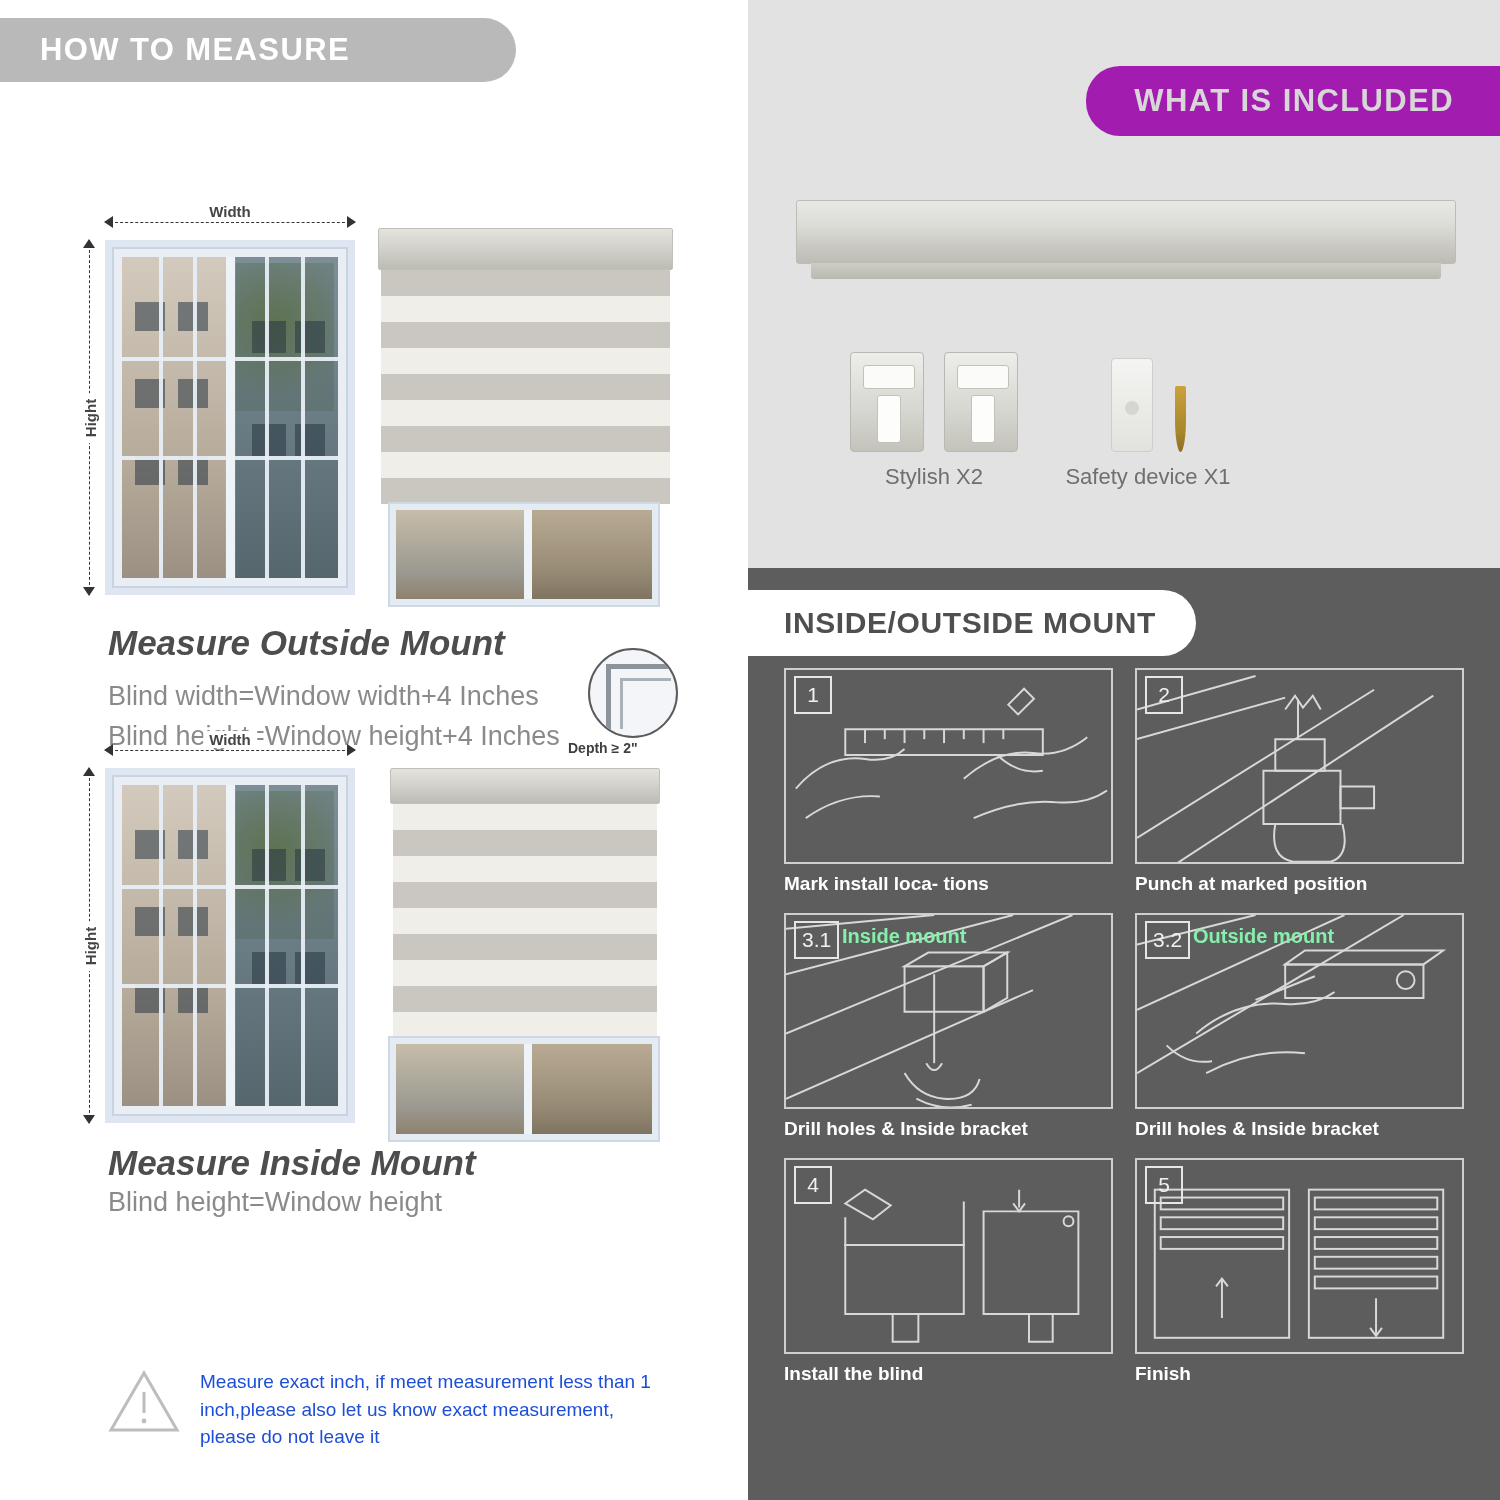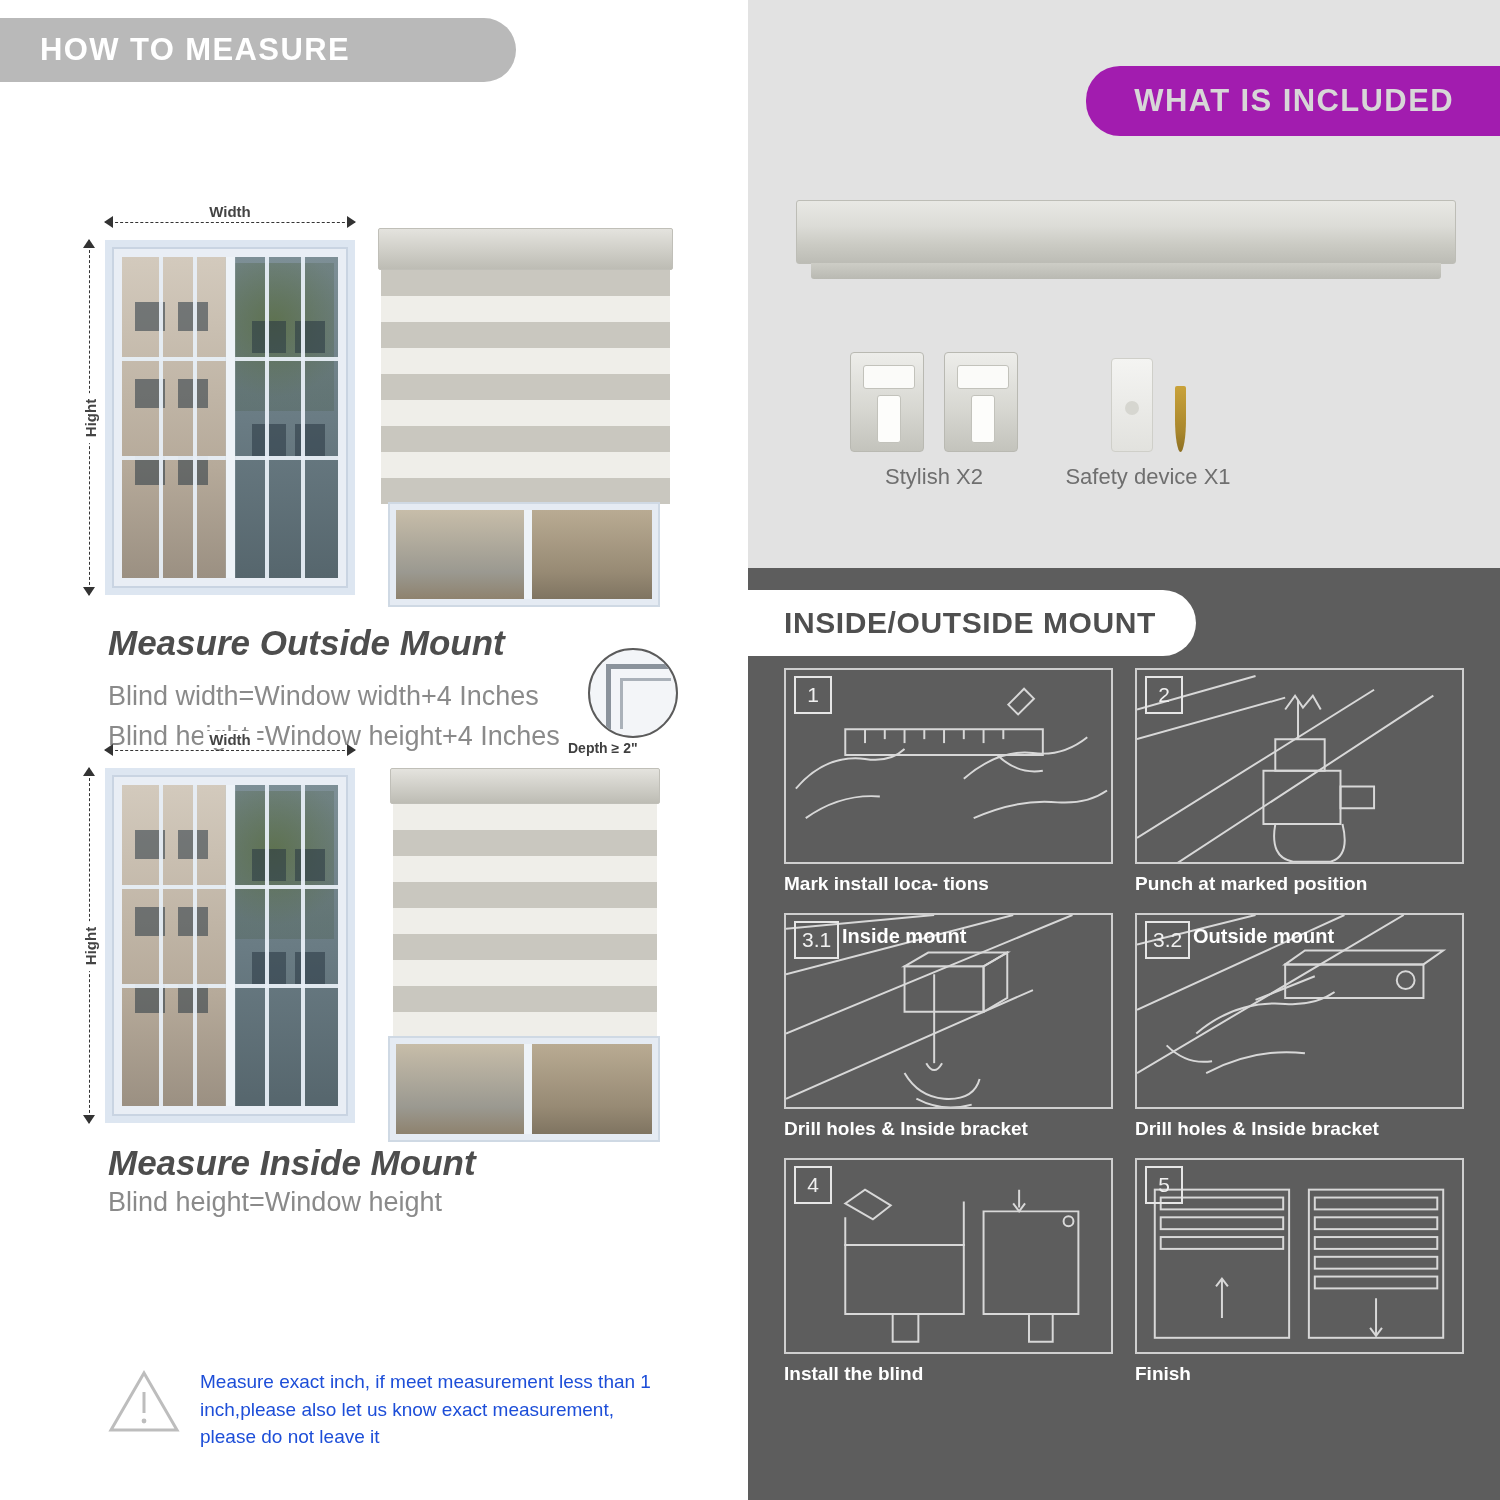--- a/index.html
+++ b/index.html
@@ -170,21 +170,21 @@
   .sbox{
     position:relative;width:329px;height:196px;border:2px solid #cfcfcf;box-sizing:border-box;
     background:#5d5d5d;overflow:hidden;
   }
   .snum{
     position:absolute;left:8px;top:6px;width:34px;height:34px;border:2px solid #e6e6e6;
     color:#f0f0f0;font-size:21px;display:flex;align-items:center;justify-content:center;
   }
   .snum.sub{width:auto;padding:0 6px;}
   .scap{color:#ffffff;font-size:19px;font-weight:bold;margin-top:9px;}
-  .sinline{position:absolute;left:56px;top:10px;color:#ffffff;font-size:20px;font-weight:bold;}
+  .sinline{position:absolute;left:56px;top:10px;color:#86efac;font-size:20px;font-weight:bold;}
   .sketch{position:absolute;inset:0;}
   .sketch line,.sketch path,.sketch polyline,.sketch rect,.sketch circle,.sketch polygon{
     stroke:#d8d8d8;fill:none;stroke-width:2;
   }
 </style>
 </head>
 <body>
 
 <div class="page">
 

